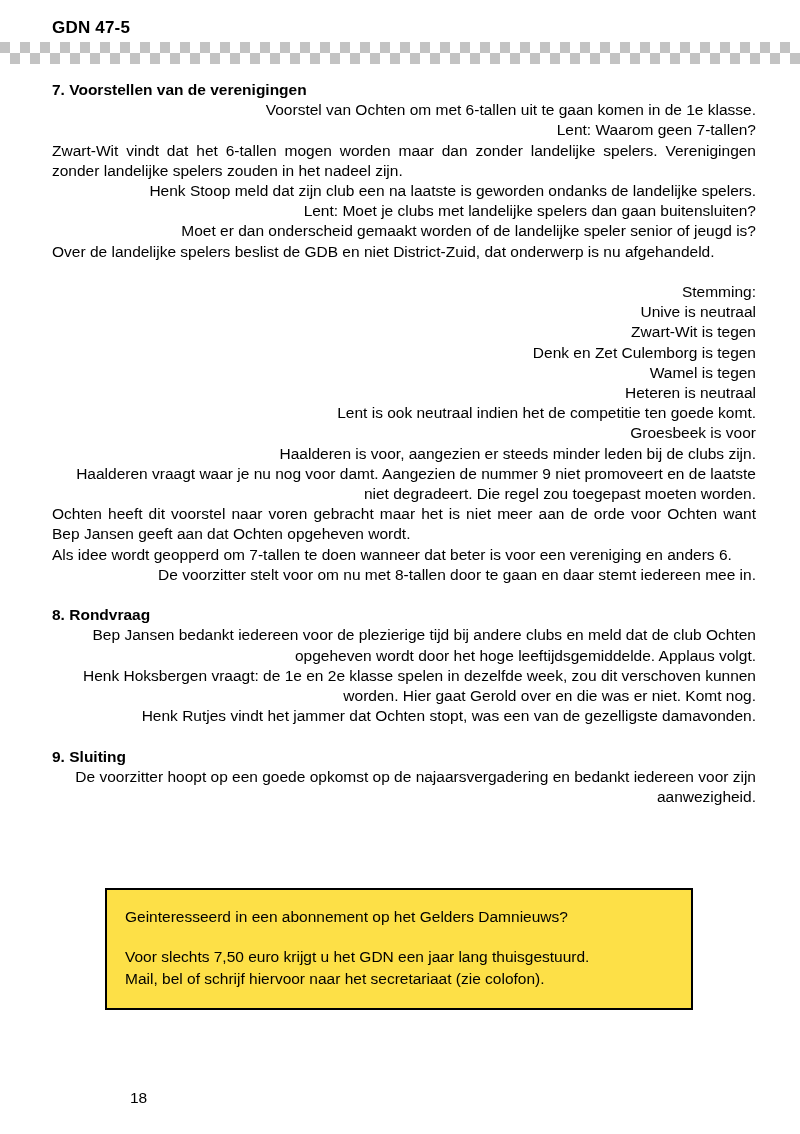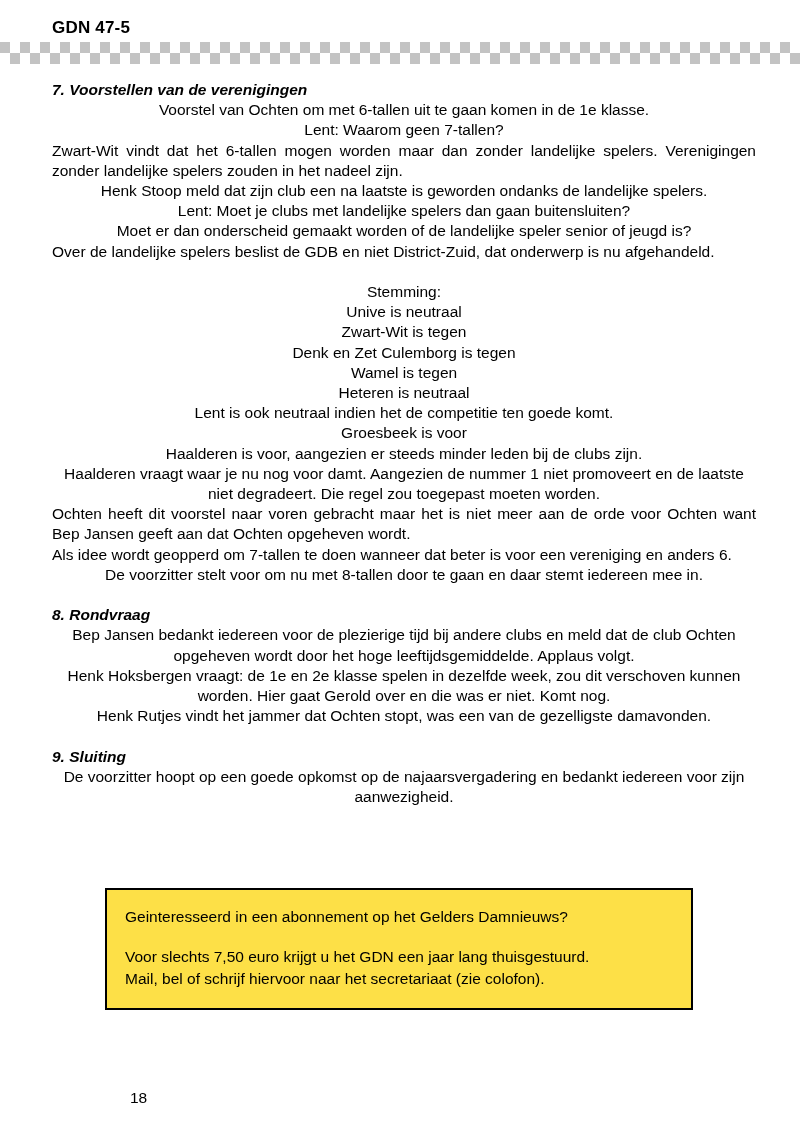--- a/index.html
+++ b/index.html
@@ -64,28 +64,27 @@
     top: 80px;
     left: 52px;
     width: 704px;
   }
 
   h2.section-title {
     font-size: 15.5px;
     font-weight: bold;
     margin: 0;
     line-height: 20.2px;
-    font-style: italic;
   }
 
   p.para {
     font-size: 15.5px;
     margin: 0;
     line-height: 20.2px;
-    text-align: center;
+    text-align: right;
   }
   p.para.justify {
     text-align: justify;
     text-align-last: left;
   }
 
   .spacer-line {
     height: 20.2px;
   }
 
@@ -154,21 +153,21 @@
       <p class="para">Stemming:</p>
       <p class="para">Unive is neutraal</p>
       <p class="para">Zwart-Wit is tegen</p>
       <p class="para">Denk en Zet Culemborg is tegen</p>
       <p class="para">Wamel is tegen</p>
       <p class="para">Heteren is neutraal</p>
       <p class="para">Lent is ook neutraal indien het de competitie ten goede komt.</p>
       <p class="para">Groesbeek is voor</p>
       <p class="para">Haalderen is voor, aangezien er steeds minder leden bij de clubs zijn.</p>
 
-      <p class="para">Haalderen vraagt waar je nu nog voor damt. Aangezien de nummer 1 niet promoveert en de laatste niet degradeert. Die regel zou toegepast moeten worden.</p>
+      <p class="para">Haalderen vraagt waar je nu nog voor damt. Aangezien de nummer 9 niet promoveert en de laatste niet degradeert. Die regel zou toegepast moeten worden.</p>
       <p class="para justify">Ochten heeft dit voorstel naar voren gebracht maar het is niet meer aan de orde voor Ochten want Bep Jansen geeft aan dat Ochten opgeheven wordt.</p>
       <p class="para justify">Als idee wordt geopperd om 7-tallen te doen wanneer dat beter is voor een vereniging en anders 6.</p>
       <p class="para">De voorzitter stelt voor om nu met 8-tallen door te gaan en daar stemt iedereen mee in.</p>
     </div>
 
     <div class="spacer-line"></div>
 
     <div class="block">
       <h2 class="section-title">8. Rondvraag</h2>
 

